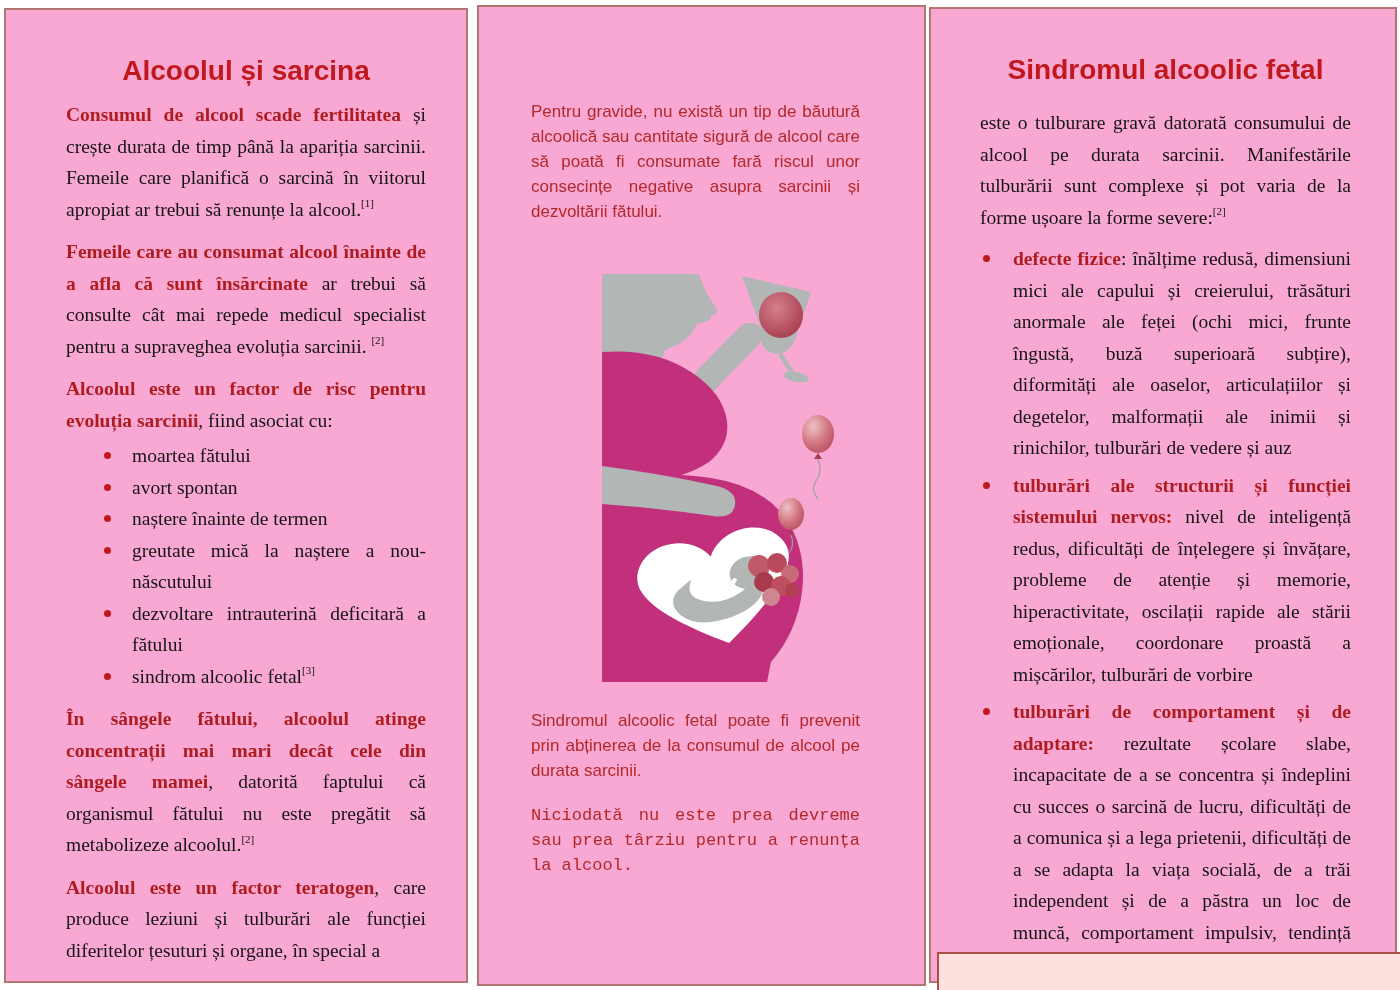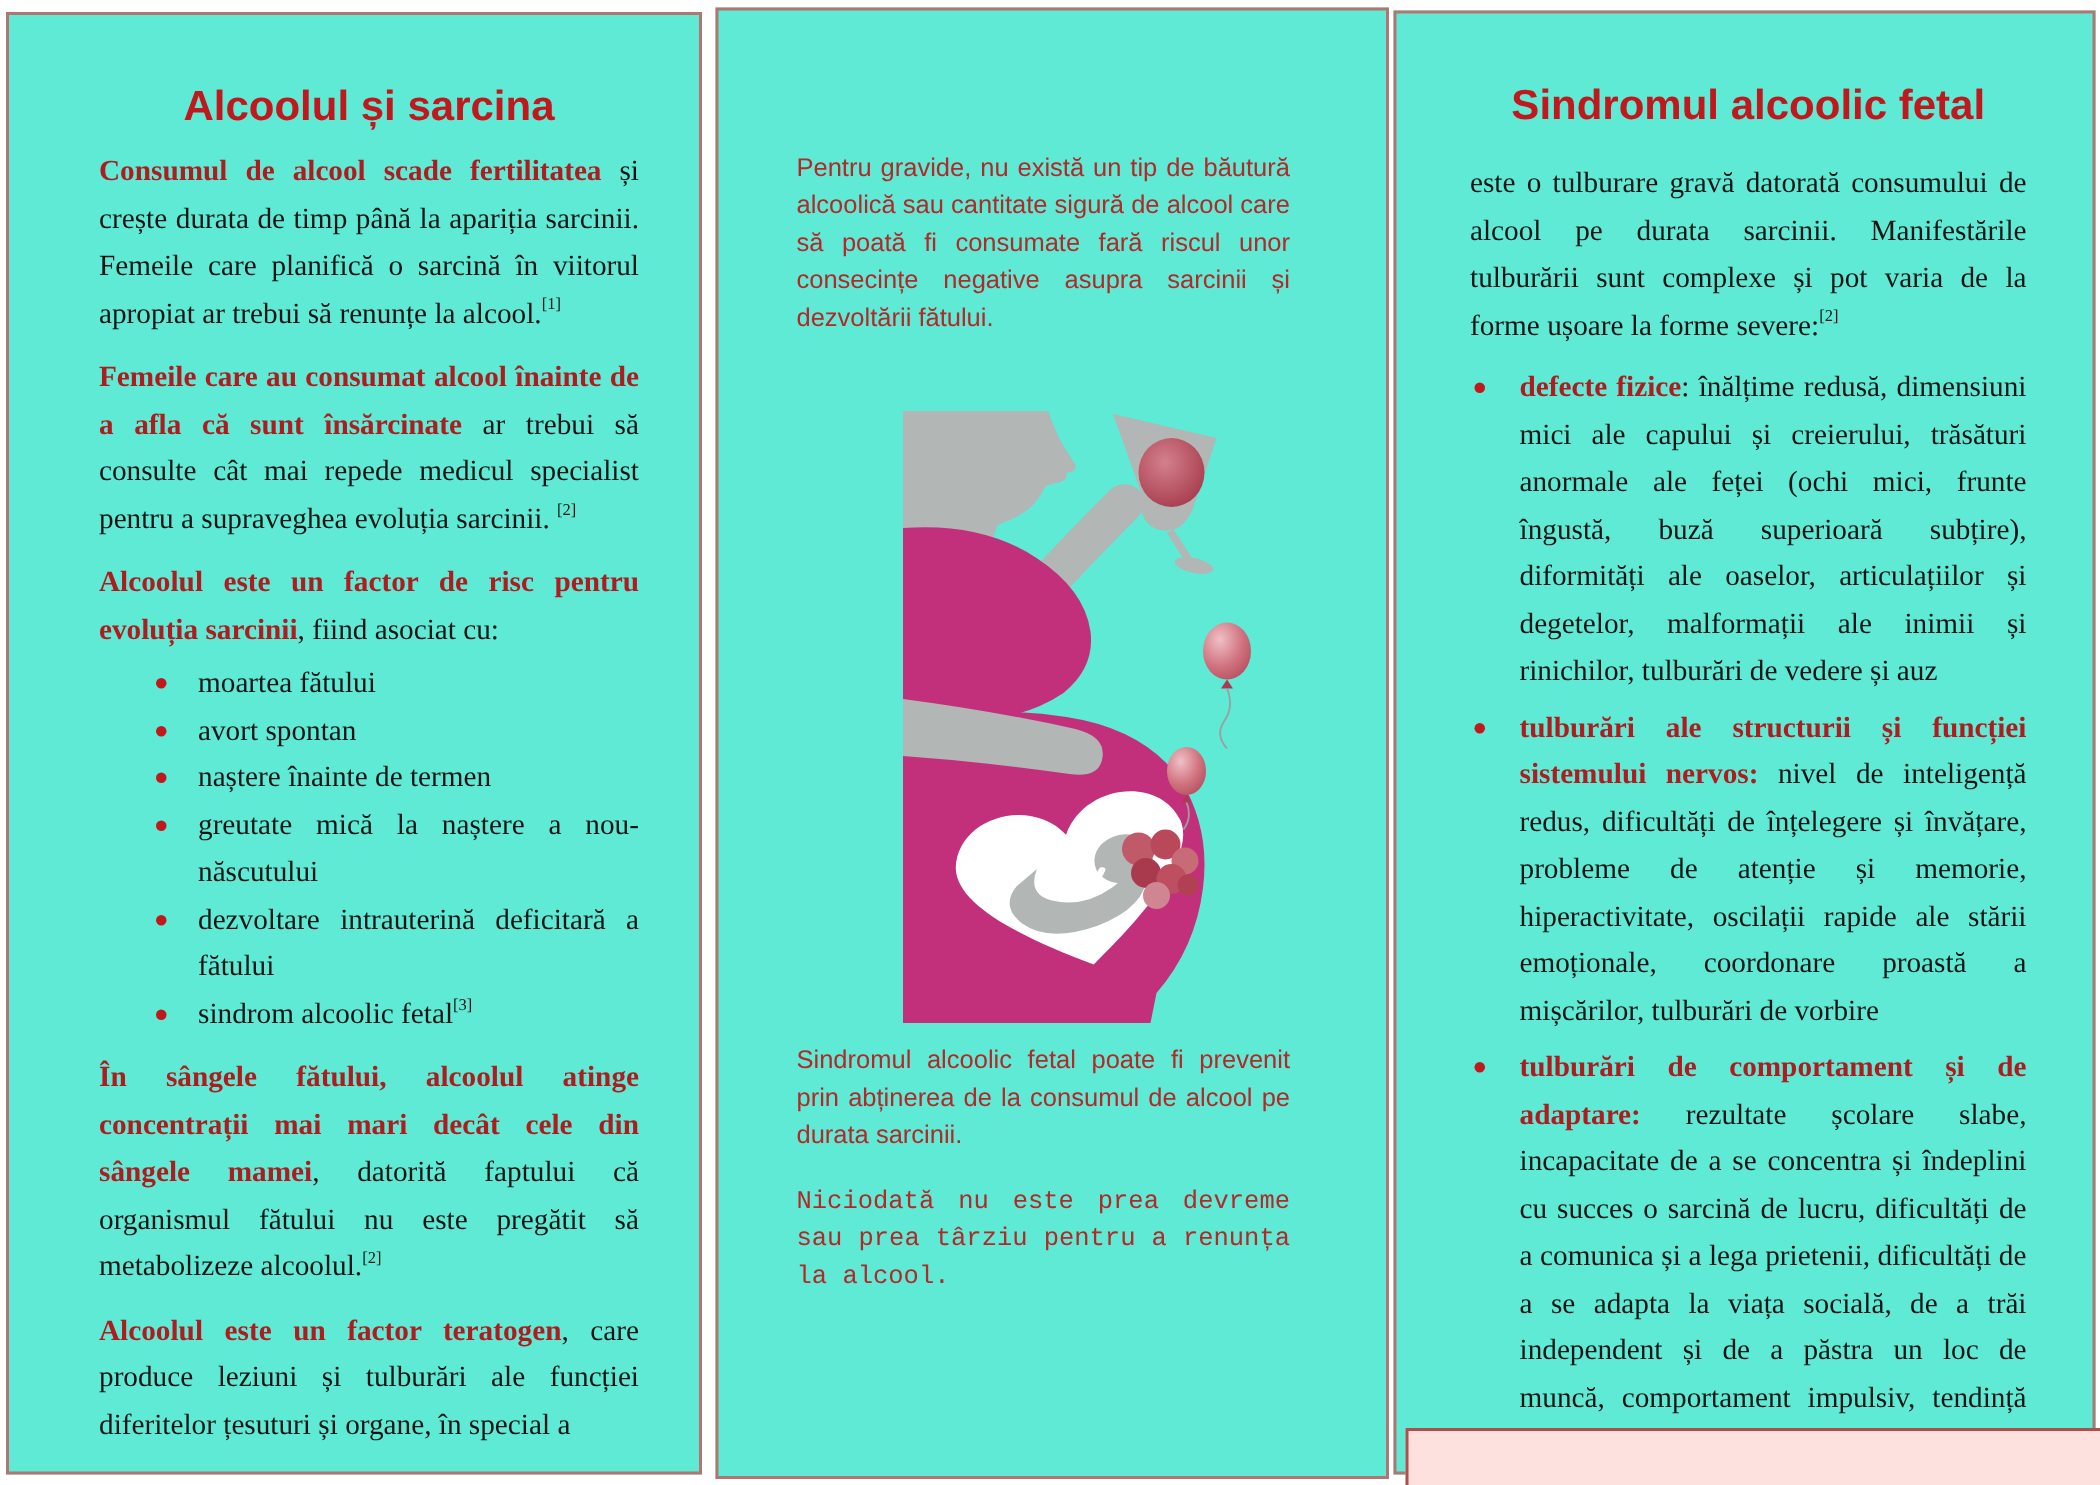--- a/index.html
+++ b/index.html
@@ -1,21 +1,21 @@
 <!DOCTYPE html>
 <html><head>
 <meta charset="utf-8">
 <style>
   html,body{margin:0;padding:0;}
   body{
     width:1400px;height:990px;position:relative;overflow:hidden;
     background:#ffffff;font-family:"Liberation Serif",serif;
   }
   .panel{
-    position:absolute;background:#5eead4;border:2px solid #b17672;
+    position:absolute;background:#f9a8d4;border:2px solid #b17672;
     box-sizing:border-box;overflow:hidden;
   }
   #left-panel  {left:4px;  top:8px; width:464px;height:975px;padding:0 40px 0 60px;}
   #middle-panel{left:477px;top:5px; width:449px;height:981px;padding:0 64px 0 52px;}
   #right-panel {left:929px;top:7px; width:468px;height:976px;padding:0 44px 0 49px;}
 
   .panel-title{
     font-family:"Liberation Sans",sans-serif;font-weight:bold;font-size:28px;
     color:#c0181c;text-align:center;margin:44px 0 0 0;line-height:34px;
   }
@@ -38,21 +38,21 @@
   #right-panel ul.dots li::before{
     content:"";position:absolute;left:3px;top:12px;width:7px;height:7px;
     border-radius:50%;background:#c0181c;
   }
 
   .mid-copy{font-family:"Liberation Sans",sans-serif;font-size:17px;line-height:25px;
     text-align:justify;color:#b32828;}
   .mid-copy p{margin:0;}
   #mid-intro{margin-top:92px;}
   #mid-illustration{display:block;margin:50px 0 0 68px;}
-  #mid-outro1{margin-top:12px;}
+  #mid-outro1{margin-top:26px;}
   #mid-outro2{margin-top:20px;font-family:Liberation Mono, monospace;}
 
   #bottom-right-box{
     position:absolute;left:937px;top:952px;width:470px;height:45px;
     background:#fce1df;border:2px solid #ad4f4b;box-sizing:border-box;z-index:5;
   }
 </style>
 </head>
 <body>
 

